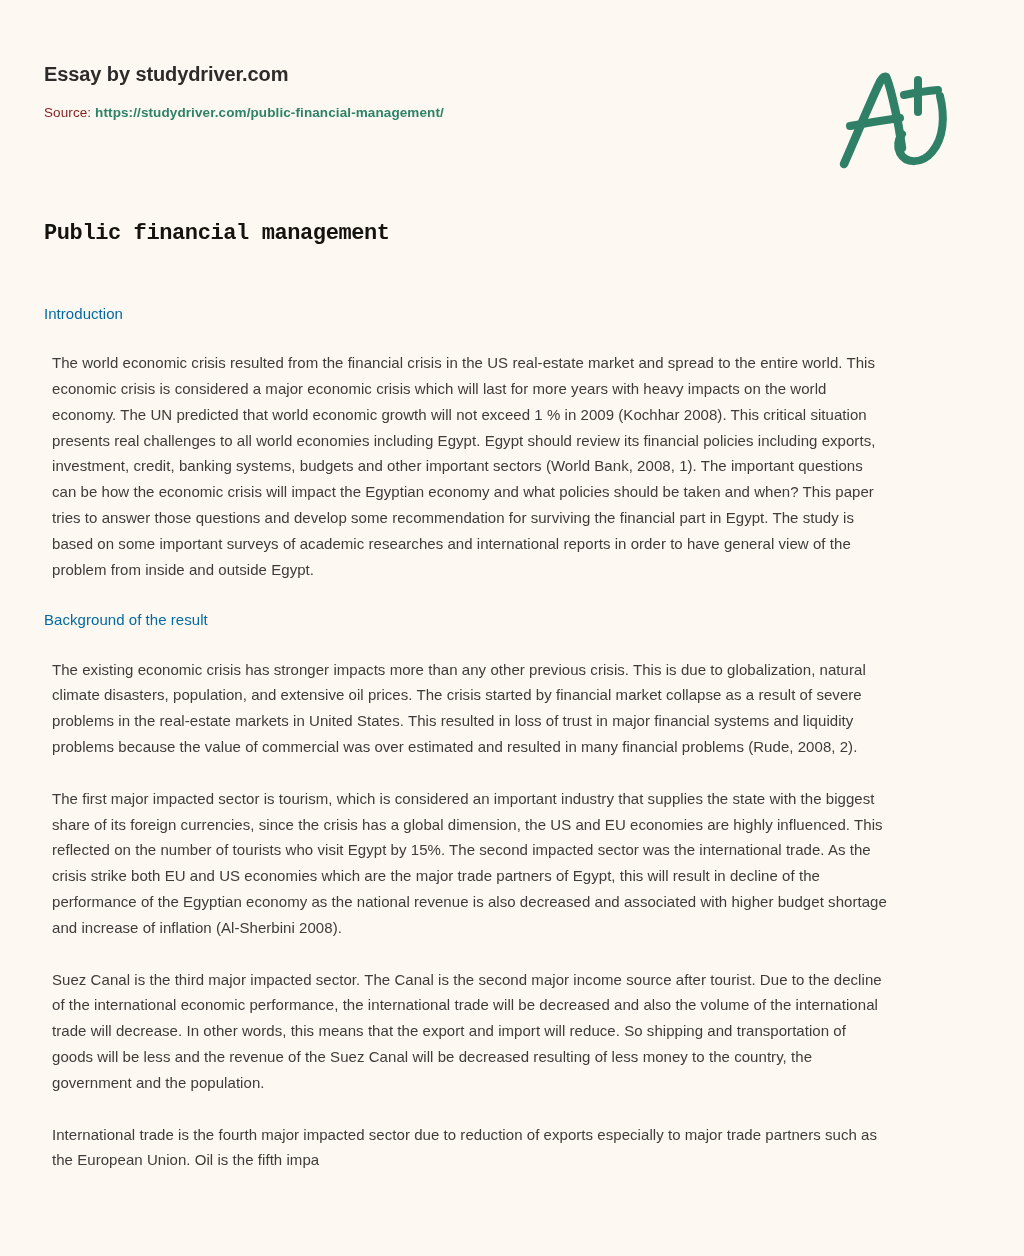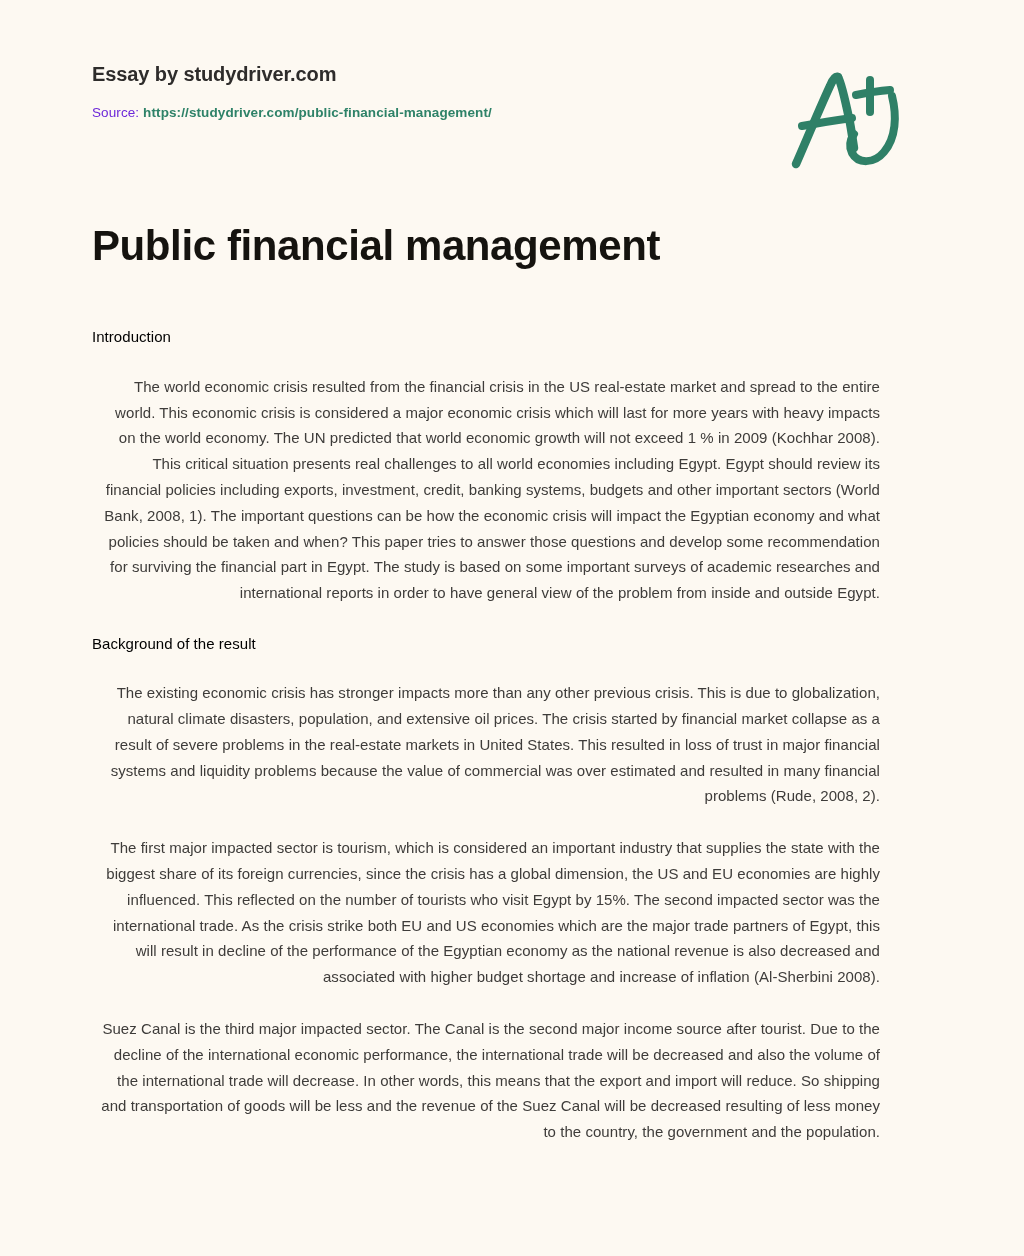--- a/index.html
+++ b/index.html
@@ -13,21 +13,21 @@
     font-family: "Liberation Sans", sans-serif;
     overflow: hidden;
     position: relative;
   }
 
   .page {
     position: relative;
     width: 972px;
     height: 1256px;
     box-sizing: border-box;
-    padding: 0 92px;
+    padding: 0 44px;
     overflow: hidden;
   }
 
   
   .header {
     position: relative;
     padding-top: 62px;
   }
 
   .byline {
@@ -41,21 +41,21 @@
 
   .source-line {
     margin: 18px 0 0 0;
     font-size: 13.5px;
     line-height: 1.4;
     color: #8a8987;
     letter-spacing: 0.1px;
   }
 
   .source-label {
-    color: #6d28d9;
+    color: #7f1d1d;
   }
 
   .source-url {
     color: #2e8268;
     text-decoration: none;
     font-weight: bold;
   }
 
   
   .logo {
@@ -69,50 +69,51 @@
   .logo svg {
     display: block;
     width: 126px;
     height: 104px;
   }
 
   
   .doc-title {
     margin: 0;
     padding-top: 98px;
-    font-size: 42px;
+    font-size: 22px;
     font-weight: bold;
     color: #15130f;
     letter-spacing: -0.4px;
     line-height: 1.18;
+    font-family: Liberation Mono, monospace;
   }
 
   
   .doc-body {
     padding-top: 55px;
     max-width: 846px;
   }
 
   .section-heading {
     font-size: 15px;
     font-weight: normal;
-    color: #000000;
+    color: #0369a1;
     line-height: 1.62;
     margin: 0 0 24px 0;
     letter-spacing: 0.05px;
   }
 
   .para {
     font-size: 15px;
     font-weight: normal;
     color: #3e3c3a;
     line-height: 1.72;
     margin: 0 0 26px 8px;
     letter-spacing: 0.05px;
-    text-align: right;
+    text-align: left;
   }
 
   .para:last-child {
     margin-bottom: 0;
   }
 </style>
 </head>
 <body>
 
 <div class="page">
@@ -149,15 +150,16 @@
   <div class="doc-body">
 
     <div class="section-heading">Introduction</div>
     <p class="para">The world economic crisis resulted from the financial crisis in the US real-estate market and spread to the entire world. This economic crisis is considered a major economic crisis which will last for more years with heavy impacts on the world economy. The UN predicted that world economic growth will not exceed 1 % in 2009 (Kochhar 2008). This critical situation presents real challenges to all world economies including Egypt. Egypt should review its financial policies including exports, investment, credit, banking systems, budgets and other important sectors (World Bank, 2008, 1). The important questions can be how the economic crisis will impact the Egyptian economy and what policies should be taken and when? This paper tries to answer those questions and develop some recommendation for surviving the financial part in Egypt. The study is based on some important surveys of academic researches and international reports in order to have general view of the problem from inside and outside Egypt.</p>
 
     <div class="section-heading">Background of the result</div>
     <p class="para">The existing economic crisis has stronger impacts more than any other previous crisis. This is due to globalization, natural climate disasters, population, and extensive oil prices. The crisis started by financial market collapse as a result of severe problems in the real-estate markets in United States. This resulted in loss of trust in major financial systems and liquidity problems because the value of commercial was over estimated and resulted in many financial problems (Rude, 2008, 2).</p>
 
     <p class="para">The first major impacted sector is tourism, which is considered an important industry that supplies the state with the biggest share of its foreign currencies, since the crisis has a global dimension, the US and EU economies are highly influenced. This reflected on the number of tourists who visit Egypt by 15%. The second impacted sector was the international trade. As the crisis strike both EU and US economies which are the major trade partners of Egypt, this will result in decline of the performance of the Egyptian economy as the national revenue is also decreased and associated with higher budget shortage and increase of inflation (Al-Sherbini 2008).</p>
     <p class="para">Suez Canal is the third major impacted sector. The Canal is the second major income source after tourist. Due to the decline of the international economic performance, the international trade will be decreased and also the volume of the international trade will decrease. In other words, this means that the export and import will reduce. So shipping and transportation of goods will be less and the revenue of the Suez Canal will be decreased resulting of less money to the country, the government and the population.</p>
+    <p class="para">International trade is the fourth major impacted sector due to reduction of exports especially to major trade partners such as the European Union. Oil is the fifth impa</p>
 
   </div>
 </div>
 
 </body></html>

